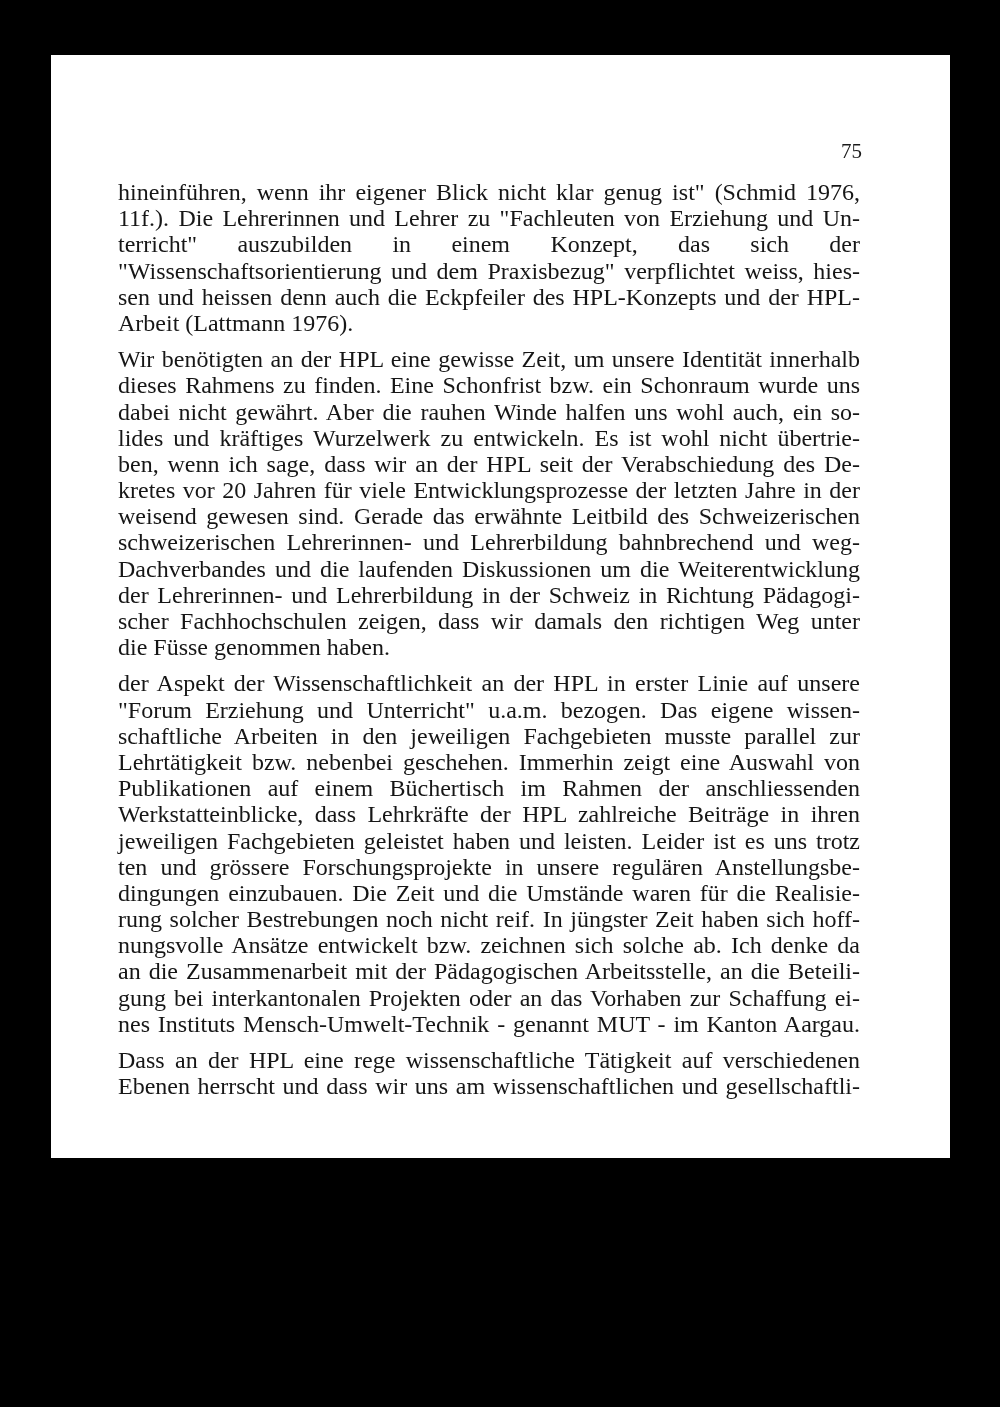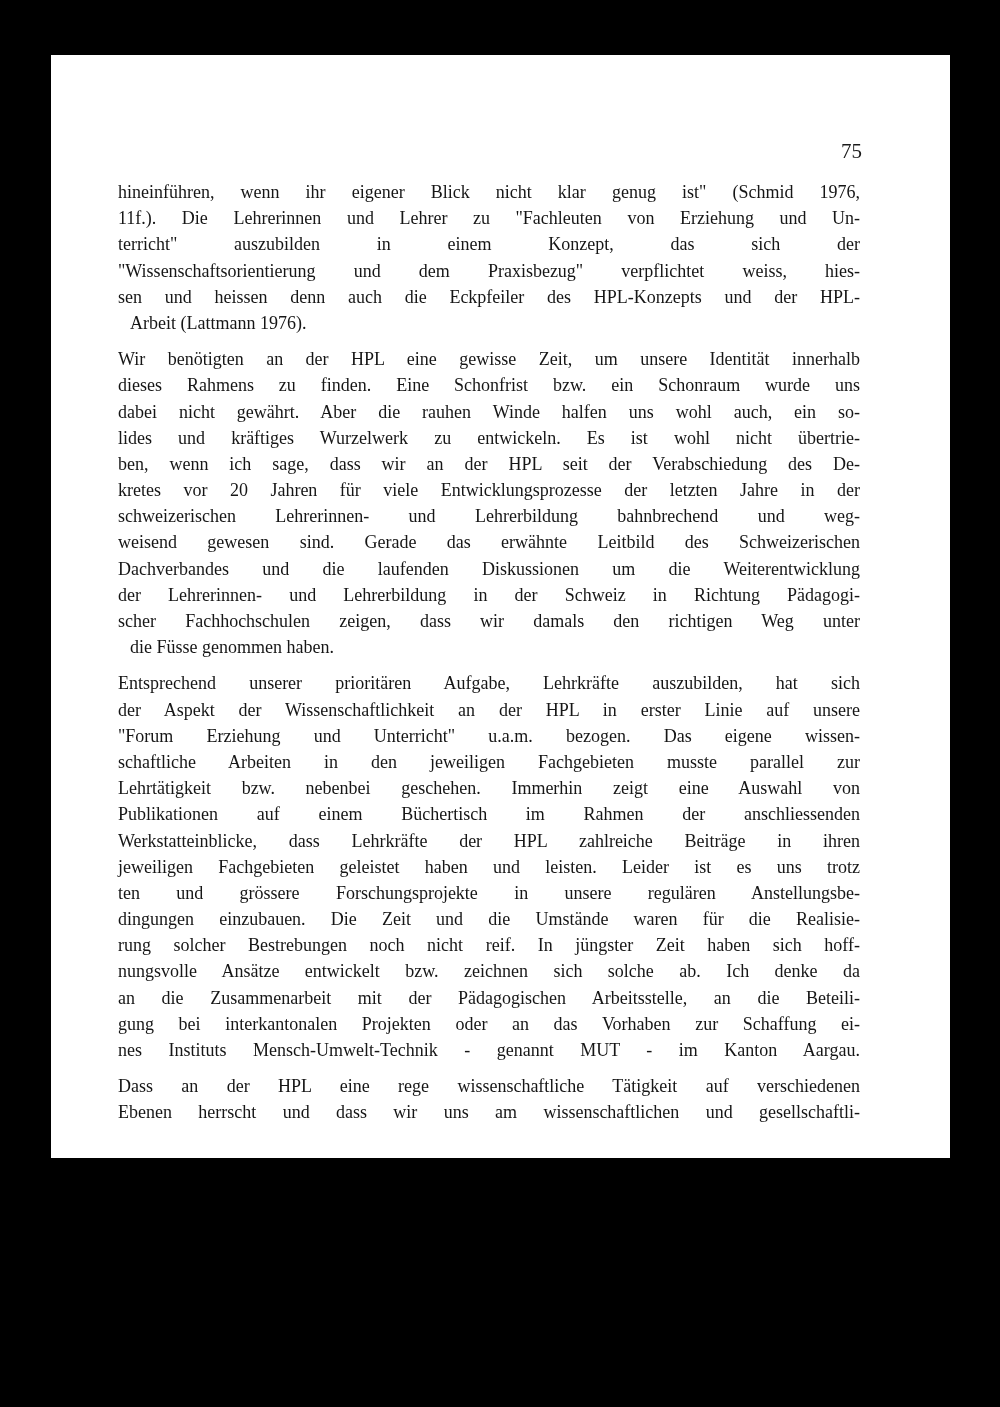--- a/index.html
+++ b/index.html
@@ -25,37 +25,36 @@
       font-family: "Liberation Serif", "DejaVu Serif", serif;
       font-size: 21px;
       color: #1a1a1a;
     }
     .text-block {
       position: absolute;
       left: 67px;
       top: 124px;
       width: 742px;
       font-family: "Liberation Serif", "DejaVu Serif", serif;
-      font-size: 18px;
+      font-size: 24px;
       line-height: 26.2px;
       color: #161616;
     }
     .paragraph {
       margin: 0 0 10px 0;
     }
     .line {
       display: block;
       white-space: nowrap;
       text-align: justify;
       text-align-last: justify;
       height: 26.2px;
     }
     .line.last {
       text-align-last: left;
-      margin-left: 12px;
     }
   </style>
 </head>
 <body>
 
 <div class="page">
   <div class="page-number">75</div>
 
   <div class="text-block">
 
@@ -68,30 +67,29 @@
       <span class="line last">Arbeit (Lattmann 1976).</span>
     </div>
 
     <div class="paragraph">
       <span class="line">Wir benötigten an der HPL eine gewisse Zeit, um unsere Identität innerhalb</span>
       <span class="line">dieses Rahmens zu finden. Eine Schonfrist bzw. ein Schonraum wurde uns</span>
       <span class="line">dabei nicht gewährt. Aber die rauhen Winde halfen uns wohl auch, ein so-</span>
       <span class="line">lides und kräftiges Wurzelwerk zu entwickeln. Es ist wohl nicht übertrie-</span>
       <span class="line">ben, wenn ich sage, dass wir an der HPL seit der Verabschiedung des De-</span>
       <span class="line">kretes vor 20 Jahren für viele Entwicklungsprozesse der letzten Jahre in der</span>
+      <span class="line">weisend gewesen sind. Gerade das erwähnte Leitbild des Schweizerischen</span>
       <span class="line">schweizerischen Lehrerinnen- und Lehrerbildung bahnbrechend und weg-</span>
-      <span class="line">weisend gewesen sind. Gerade das erwähnte Leitbild des Schweizerischen</span>
       <span class="line">Dachverbandes und die laufenden Diskussionen um die Weiterentwicklung</span>
       <span class="line">der Lehrerinnen- und Lehrerbildung in der Schweiz in Richtung Pädagogi-</span>
       <span class="line">scher Fachhochschulen zeigen, dass wir damals den richtigen Weg unter</span>
       <span class="line last">die Füsse genommen haben.</span>
     </div>
 
     <div class="paragraph">
-      <span class="line">Entsprechend unserer prioritären Aufgabe, Lehrkräfte auszubilden, hat sich</span>
       <span class="line">der Aspekt der Wissenschaftlichkeit an der HPL in erster Linie auf unsere</span>
       <span class="line">"Forum Erziehung und Unterricht" u.a.m. bezogen. Das eigene wissen-</span>
       <span class="line">schaftliche Arbeiten in den jeweiligen Fachgebieten musste parallel zur</span>
       <span class="line">Lehrtätigkeit bzw. nebenbei geschehen. Immerhin zeigt eine Auswahl von</span>
       <span class="line">Publikationen auf einem Büchertisch im Rahmen der anschliessenden</span>
       <span class="line">Werkstatteinblicke, dass Lehrkräfte der HPL zahlreiche Beiträge in ihren</span>
       <span class="line">jeweiligen Fachgebieten geleistet haben und leisten. Leider ist es uns trotz</span>
       <span class="line">ten und grössere Forschungsprojekte in unsere regulären Anstellungsbe-</span>
       <span class="line">dingungen einzubauen. Die Zeit und die Umstände waren für die Realisie-</span>
       <span class="line">rung solcher Bestrebungen noch nicht reif. In jüngster Zeit haben sich hoff-</span>

